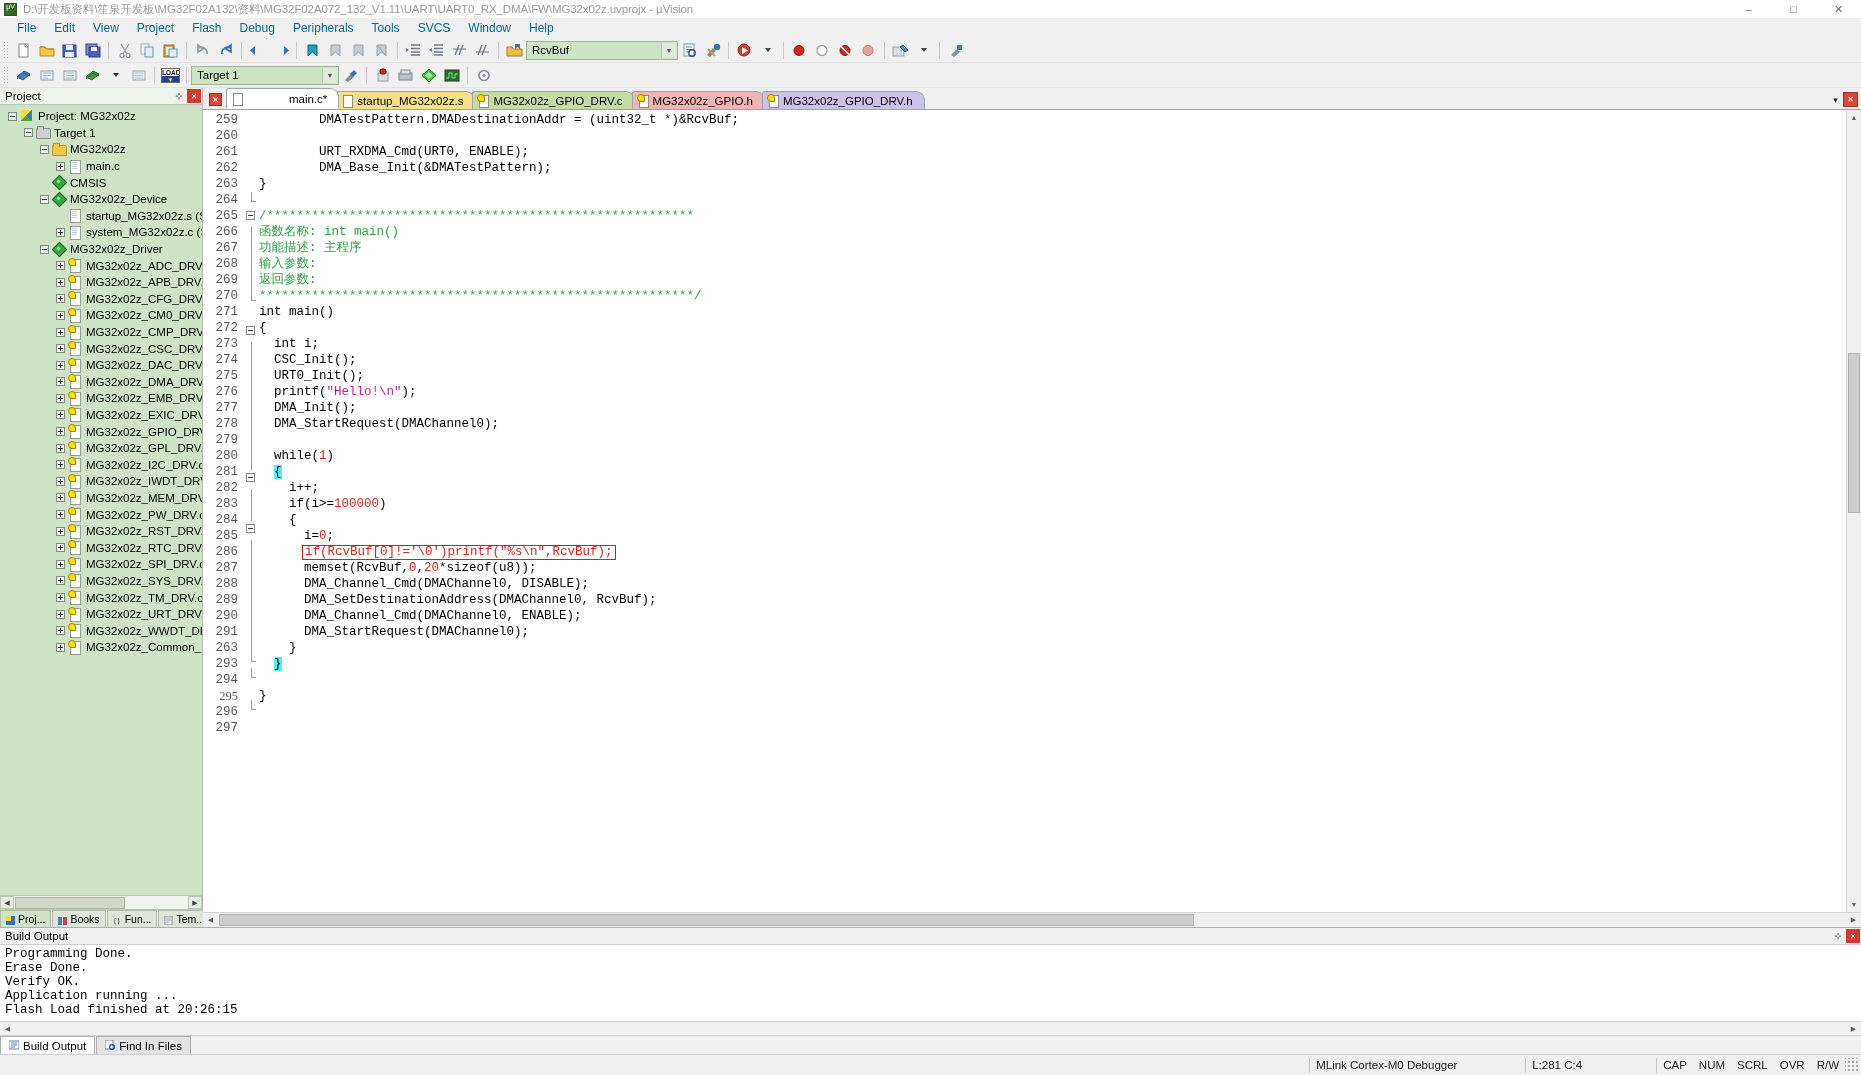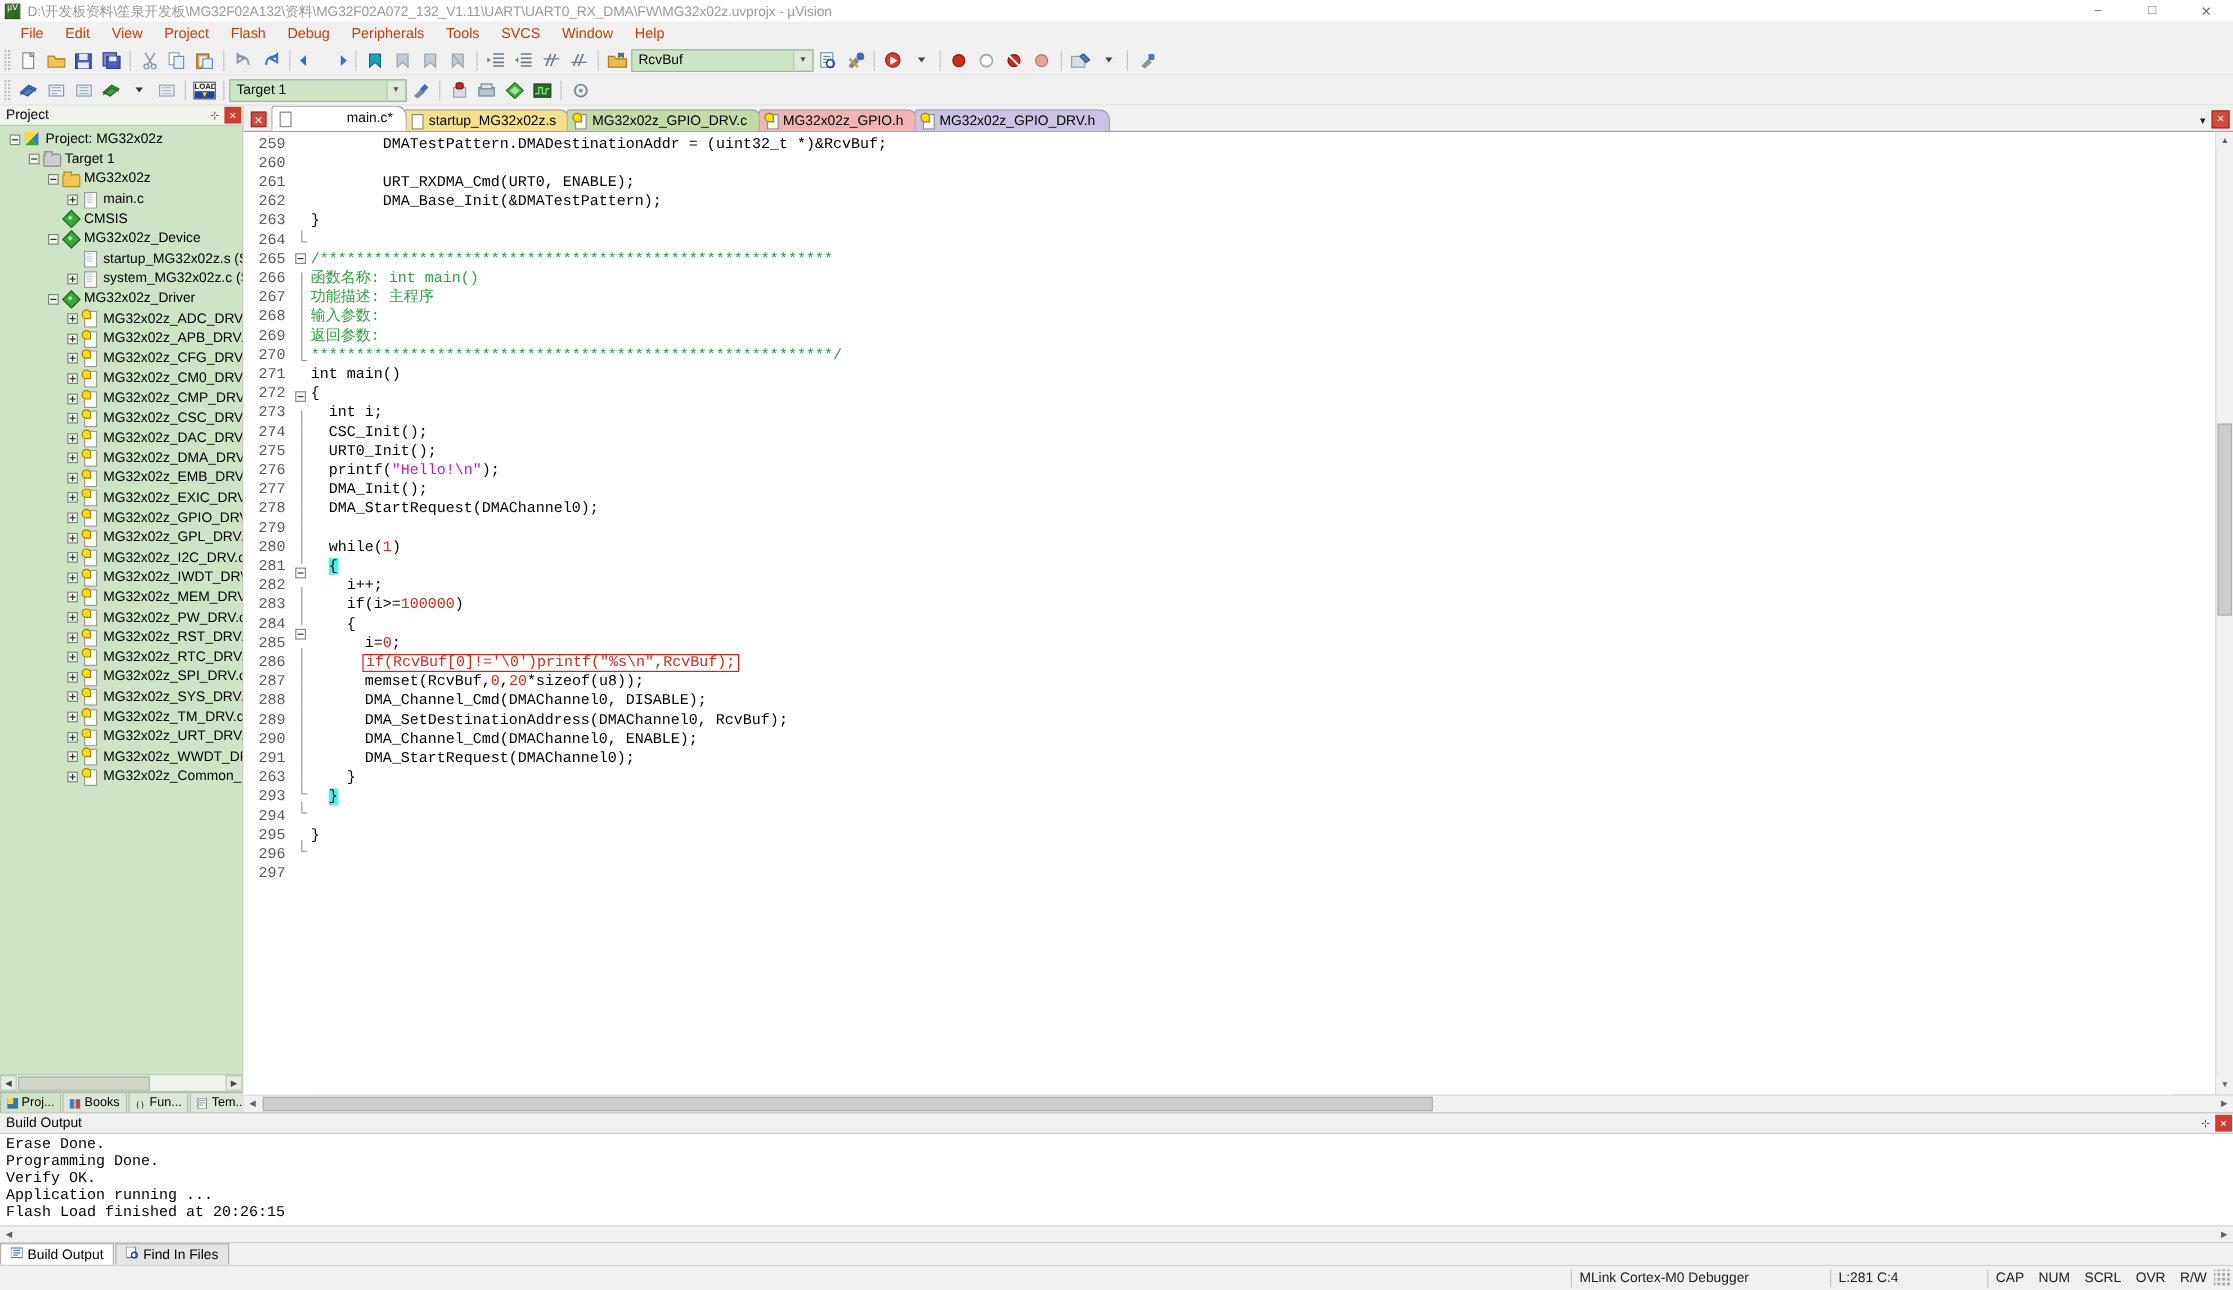--- a/index.html
+++ b/index.html
@@ -47,21 +47,21 @@
     display: flex; align-items: center; justify-content: center;
     font-size: 11px; color: #6d6d6d;
   }
 
   
   .menubar {
     height: 20px; flex: 0 0 20px;
     background: #f0f0f0;
     display: flex; align-items: center;
     padding-left: 8px;
-    font-size: 12px; color: #c2410c;
+    font-size: 12px; color: #0369a1;
     border-bottom: 1px solid #f0f0f0;
   }
   .menu-item {
     padding: 2px 9px; white-space: nowrap; line-height: 14px;
   }
 
   
   .toolbar {
     height: 25px; flex: 0 0 25px;
     background: #f0f0f0;
@@ -1050,21 +1050,21 @@
               <div class="ln" style="padding-right: 5px;">285</div>
               <div class="ln" style="padding-right: 5px;">286</div>
               <div class="ln" style="padding-right: 5px;">287</div>
               <div class="ln" style="padding-right: 5px;">288</div>
               <div class="ln" style="padding-right: 5px;">289</div>
               <div class="ln" style="padding-right: 5px;">290</div>
               <div class="ln" style="padding-right: 5px;">291</div>
               <div class="ln" style="padding-right: 5px;">263</div>
               <div class="ln" style="padding-right: 5px;">293</div>
               <div class="ln" style="padding-right: 5px;">294</div>
-              <div class="ln" style="padding-right: 5px;">295</div>
+              <div class="ln" style="padding-right: 5px; font-family: Liberation Serif, serif;">295</div>
               <div class="ln" style="padding-right: 5px;">296</div>
               <div class="ln" style="padding-right: 5px;">297</div>
             </div>
           <div class="gutter-fold" id="fold-host">
               <div class="ln" style="position: relative;"></div>
               <div class="ln" style="position: relative;"></div>
               <div class="ln" style="position: relative;"></div>
               <div class="ln" style="position: relative;"></div>
               <div class="ln" style="position: relative;"></div>
               <div class="ln" style="position: relative;"><div class="foldline" style="top: 0px; height: 9px;"></div><div class="foldend" style="top: 9px;"></div></div>
@@ -1162,22 +1162,22 @@
   </div>
 
   <div class="build-panel">
     <div class="build-header">
       <div class="title">Build Output</div>
       <div class="dock-btn">⊹</div>
       <div class="dock-btn red">✕</div>
     </div>
     <div class="build-body">
       <div class="build-text" id="build-host">
+          <div class="bl">Programming Done.</div>
           <div class="bl">Erase Done.</div>
-          <div class="bl">Programming Done.</div>
           <div class="bl">Verify OK.</div>
           <div class="bl">Application running ...</div>
           <div class="bl">Flash Load finished at 20:26:15</div>
         </div>
     </div>
     <div class="build-hs">
       <div class="hs-arrow">◀</div>
       <div style="flex:1 1 auto"></div>
       <div class="hs-arrow">▶</div>
     </div>

